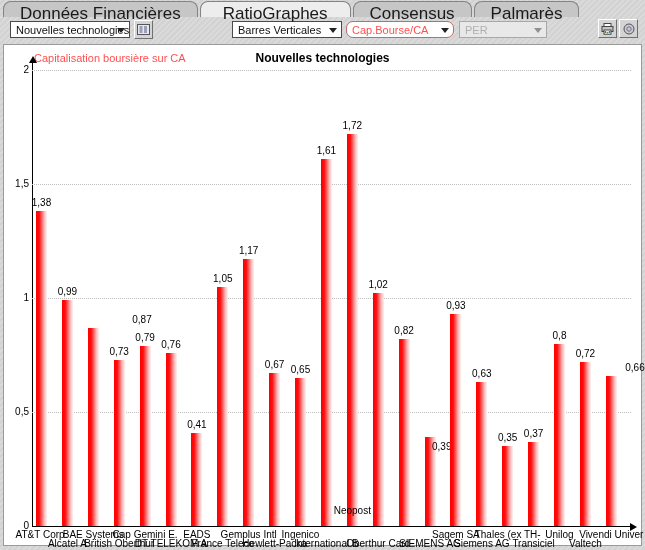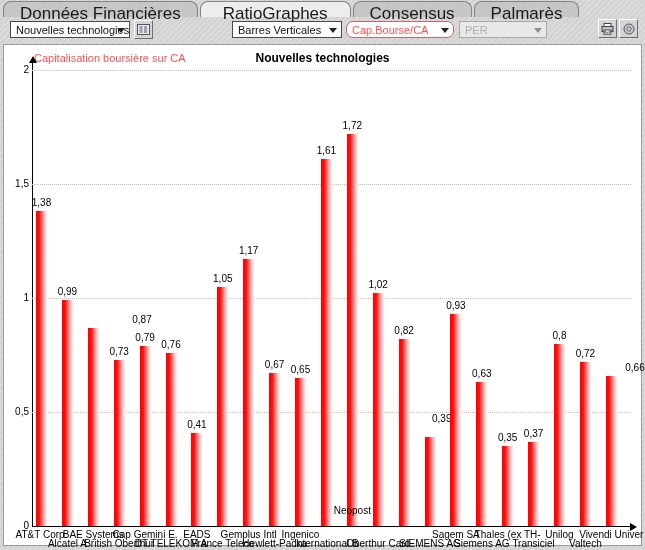--- a/index.html
+++ b/index.html
@@ -178,21 +178,21 @@
       <div class="bar" style="left: 342.8px; top: 89px; width: 11px; height: 392px;"></div>
       <div class="bar-value" style="left: 328.3px; top: 75px;">1,72</div>
       <div class="xlabel" style="left: 300.3px; top: 460px; text-align: center;">Neopost</div>
       <div class="bar" style="left: 368.7px; top: 248px; width: 11px; height: 233px;"></div>
       <div class="bar-value" style="left: 354.2px; top: 234px;">1,02</div>
       <div class="xlabel" style="left: 326.2px; top: 493px;">Oberthur Card</div>
       <div class="bar" style="left: 394.6px; top: 294px; width: 11px; height: 187px;"></div>
       <div class="bar-value" style="left: 380.1px; top: 280px;">0,82</div>
       <div class="xlabel" style="left: 337px; top: 484px; margin-top: 22px;">Royal Philips E</div>
       <div class="bar" style="left: 420.5px; top: 392px; width: 11px; height: 89px;"></div>
-      <div class="bar-value" style="left: 406px; top: 368px; padding-left: 22px;">0,39</div>
+      <div class="bar-value" style="left: 406px; top: 396px; padding-left: 22px;">0,39</div>
       <div class="xlabel" style="left: 378px; top: 493px;">SIEMENS AG</div>
       <div class="bar" style="left: 446.4px; top: 269px; width: 11px; height: 212px;"></div>
       <div class="bar-value" style="left: 431.9px; top: 255px;">0,93</div>
       <div class="xlabel" style="left: 403.9px; top: 484px;">Sagem SA</div>
       <div class="bar" style="left: 472.3px; top: 337px; width: 11px; height: 144px;"></div>
       <div class="bar-value" style="left: 457.8px; top: 323px;">0,63</div>
       <div class="xlabel" style="left: 429.8px; top: 493px;">Siemens AG</div>
       <div class="bar" style="left: 498.2px; top: 401px; width: 11px; height: 80px;"></div>
       <div class="bar-value" style="left: 483.7px; top: 387px;">0,35</div>
       <div class="xlabel" style="left: 455.7px; top: 484px;">Thales (ex TH-</div>

